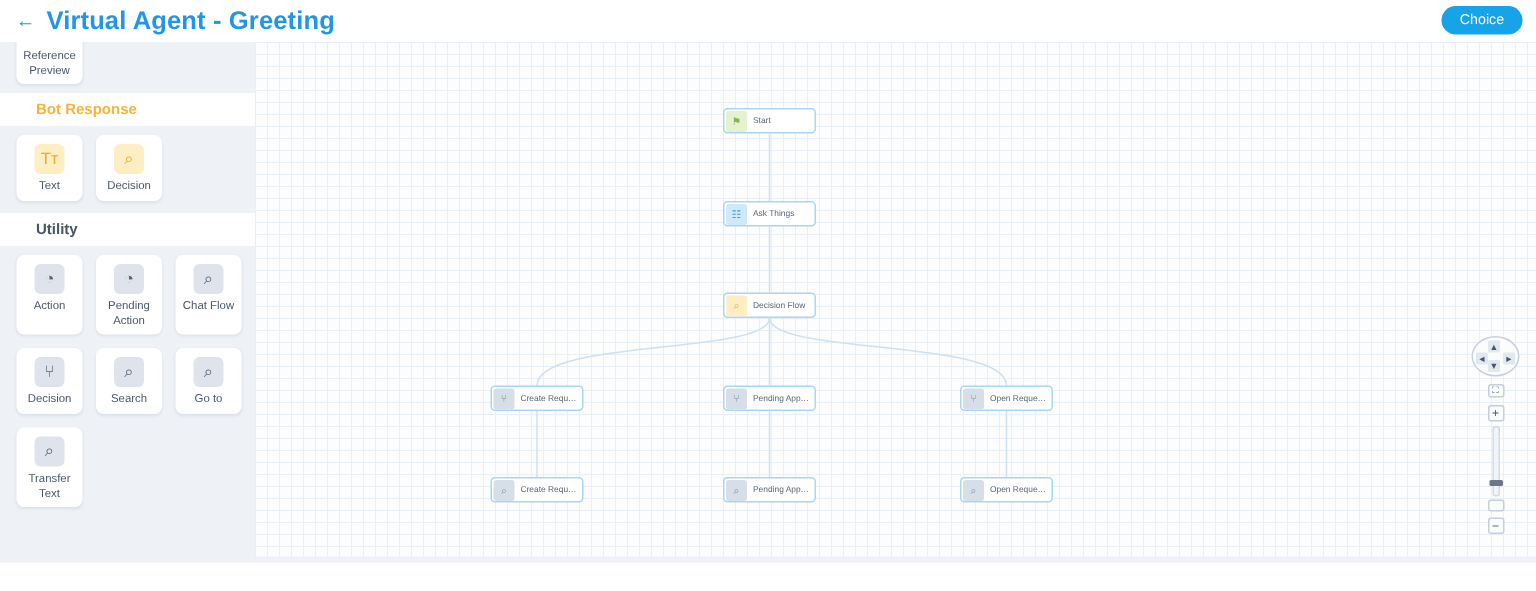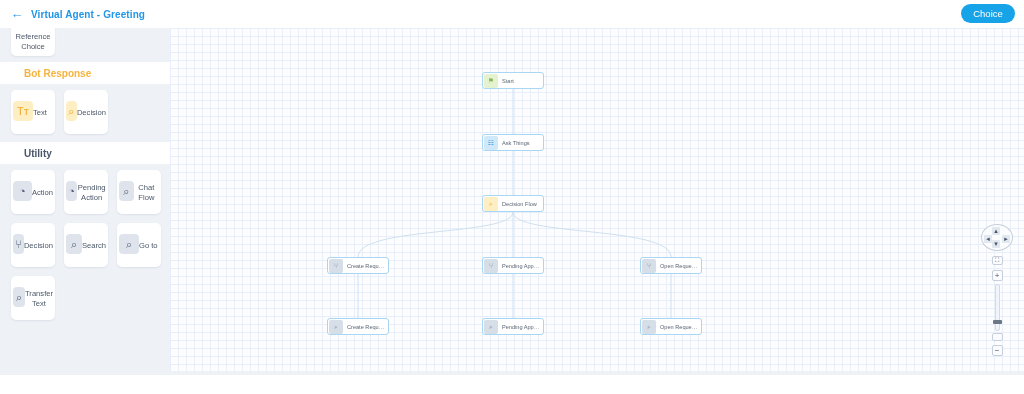--- a/index.html
+++ b/index.html
@@ -16,21 +16,21 @@
     position: absolute; left: 0; top: 0; width: 1024px; height: 28px;
     background: #ffffff; border-bottom: 1px solid #e8edf3;
     display: flex; align-items: center;
   }
   #back-arrow {
     margin-left: 10px; width: 14px; height: 14px;
     color: #2196e8; font-size: 13px; line-height: 14px;
     display: flex; align-items: center; justify-content: center; cursor: pointer;
   }
   #page-title {
-    margin-left: 7px; color: #2196e8; font-size: 10px; font-weight: bold;
+    margin-left: 7px; color: #2196e8; font-size: 17px; font-weight: bold;
     letter-spacing: .1px; white-space: nowrap;
   }
   #preview-button {
     position: absolute; right: 9px; top: 4px;
     background: #17a3e8; color: #ffffff;
     border-radius: 11px; height: 19px; min-width: 54px;
     display: flex; align-items: center; justify-content: center;
     font-size: 9.5px; cursor: pointer; padding: 0 10px; box-sizing: border-box;
   }
 
@@ -41,21 +41,21 @@
   }
   .group-header {
     background: #ffffff; height: 22px; display: flex; align-items: center;
     padding-left: 24px; font-size: 10px; font-weight: bold; box-sizing: border-box;
   }
   .group-header.bot { color: #f6b43c; }
   .group-header.util { color: #4a5668; font-weight: bold; }
   .cards-row { display: flex; flex-wrap: wrap; padding: 6px 0 0 11px; gap: 9px; }
   .card {
     width: 44px; min-height: 44px; background: #ffffff; border-radius: 5px;
-    display: flex; flex-direction: row; align-items: center;
+    display: flex; flex-direction: column; align-items: center;
     padding: 6px 2px 5px 2px; box-sizing: border-box; cursor: pointer;
     box-shadow: 0 1px 2px rgba(60,80,120,.10);
   }
   .card .chip {
     width: 20px; height: 20px; border-radius: 4px;
     display: flex; align-items: center; justify-content: center;
     font-size: 11px; margin-bottom: 3px;
   }
   .chip.amber { background: #fdeec3; color: #f0a92a; }
   .chip.grey  { background: #dfe4ec; color: #56637a; }
@@ -152,21 +152,21 @@
 <div id="app">
 
   <div id="header">
     <div id="back-arrow">←</div>
     <div id="page-title">Virtual Agent - Greeting</div>
     <div id="preview-button">Choice</div>
   </div>
 
   <div id="sidebar">
     <div id="card-reference-choice">
-      <div class="lbl">Reference Choice</div>
+      <div class="lbl">Reference Preview</div>
     </div>
     <div id="palette-groups" style="position:absolute;left:0;top:34px;width:170px;">
         <div class="group-header bot" style="color: rgb(246, 180, 60);">Bot Response</div>
         <div class="cards-row">
           <div class="card">
             <div class="chip amber">Tᴛ</div>
             <div class="lbl">Text</div>
           </div>
           <div class="card">
             <div class="chip amber">⌕</div>

